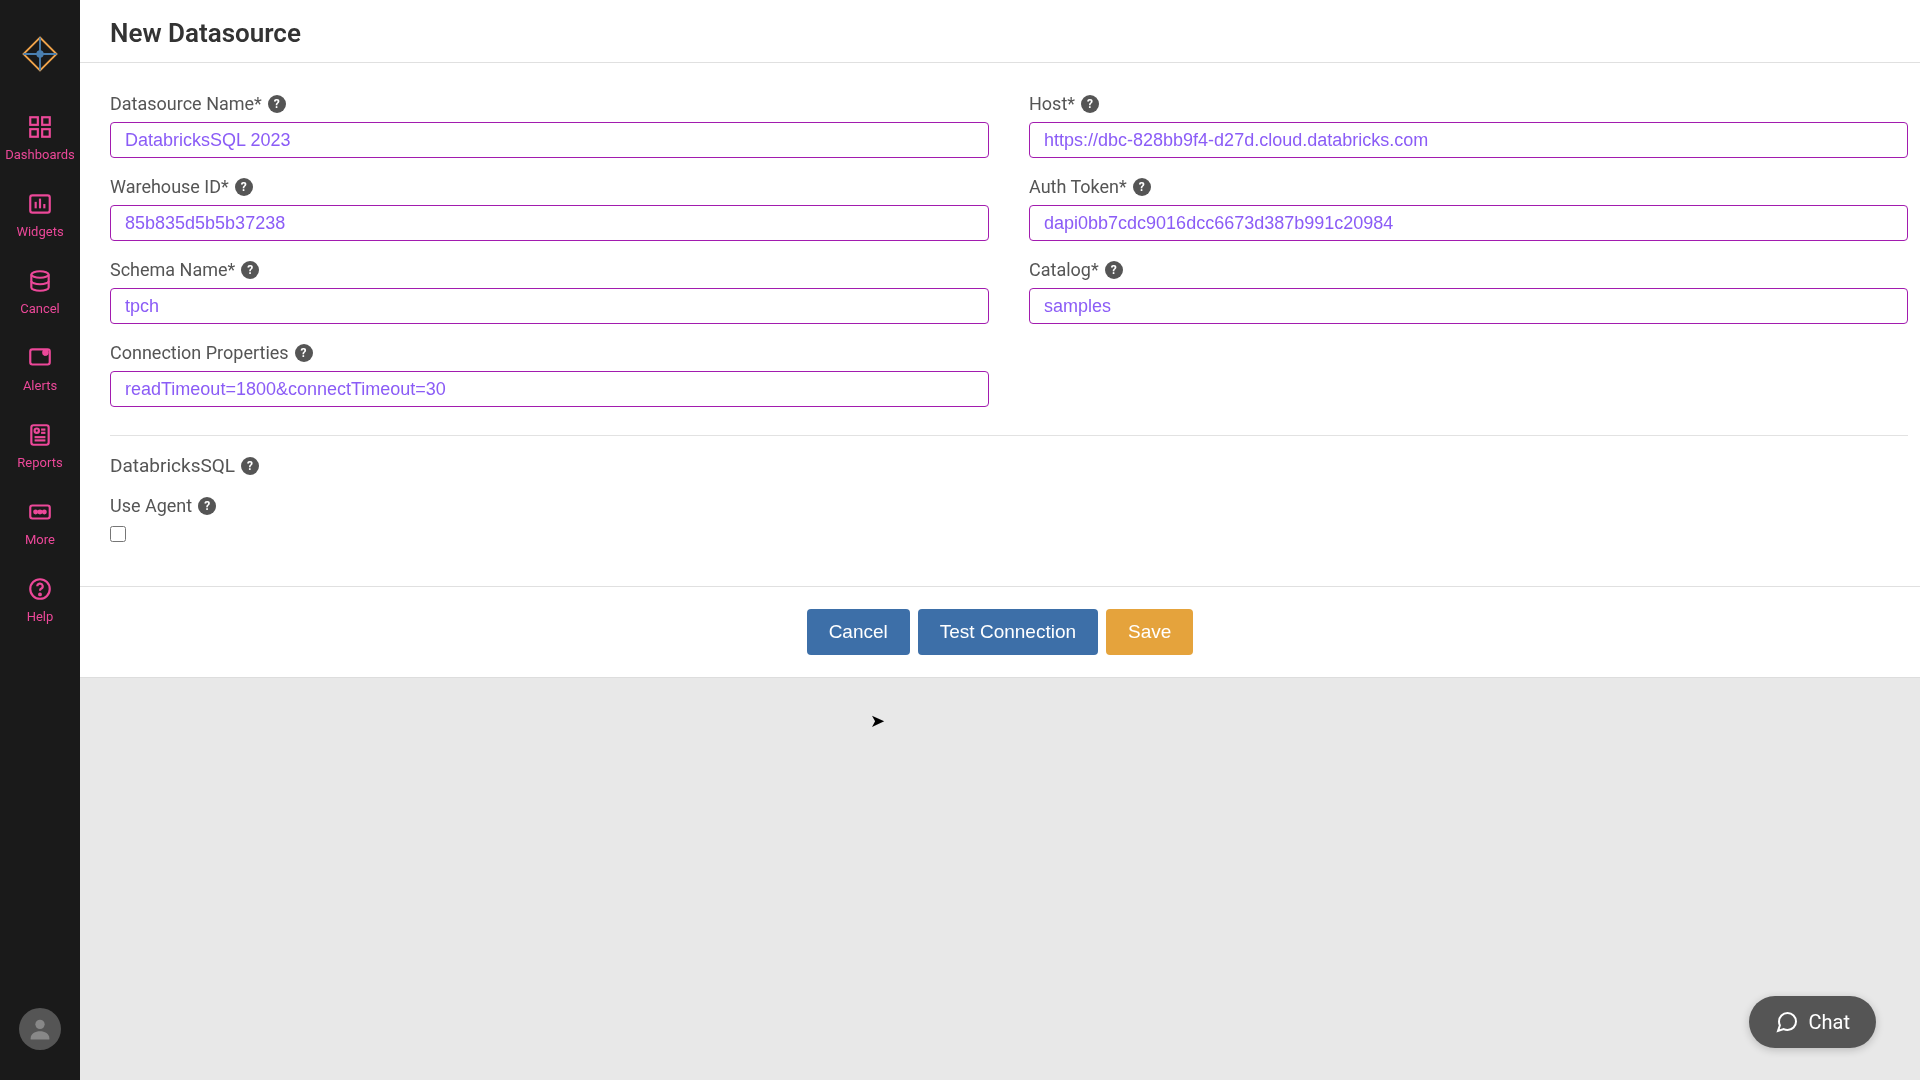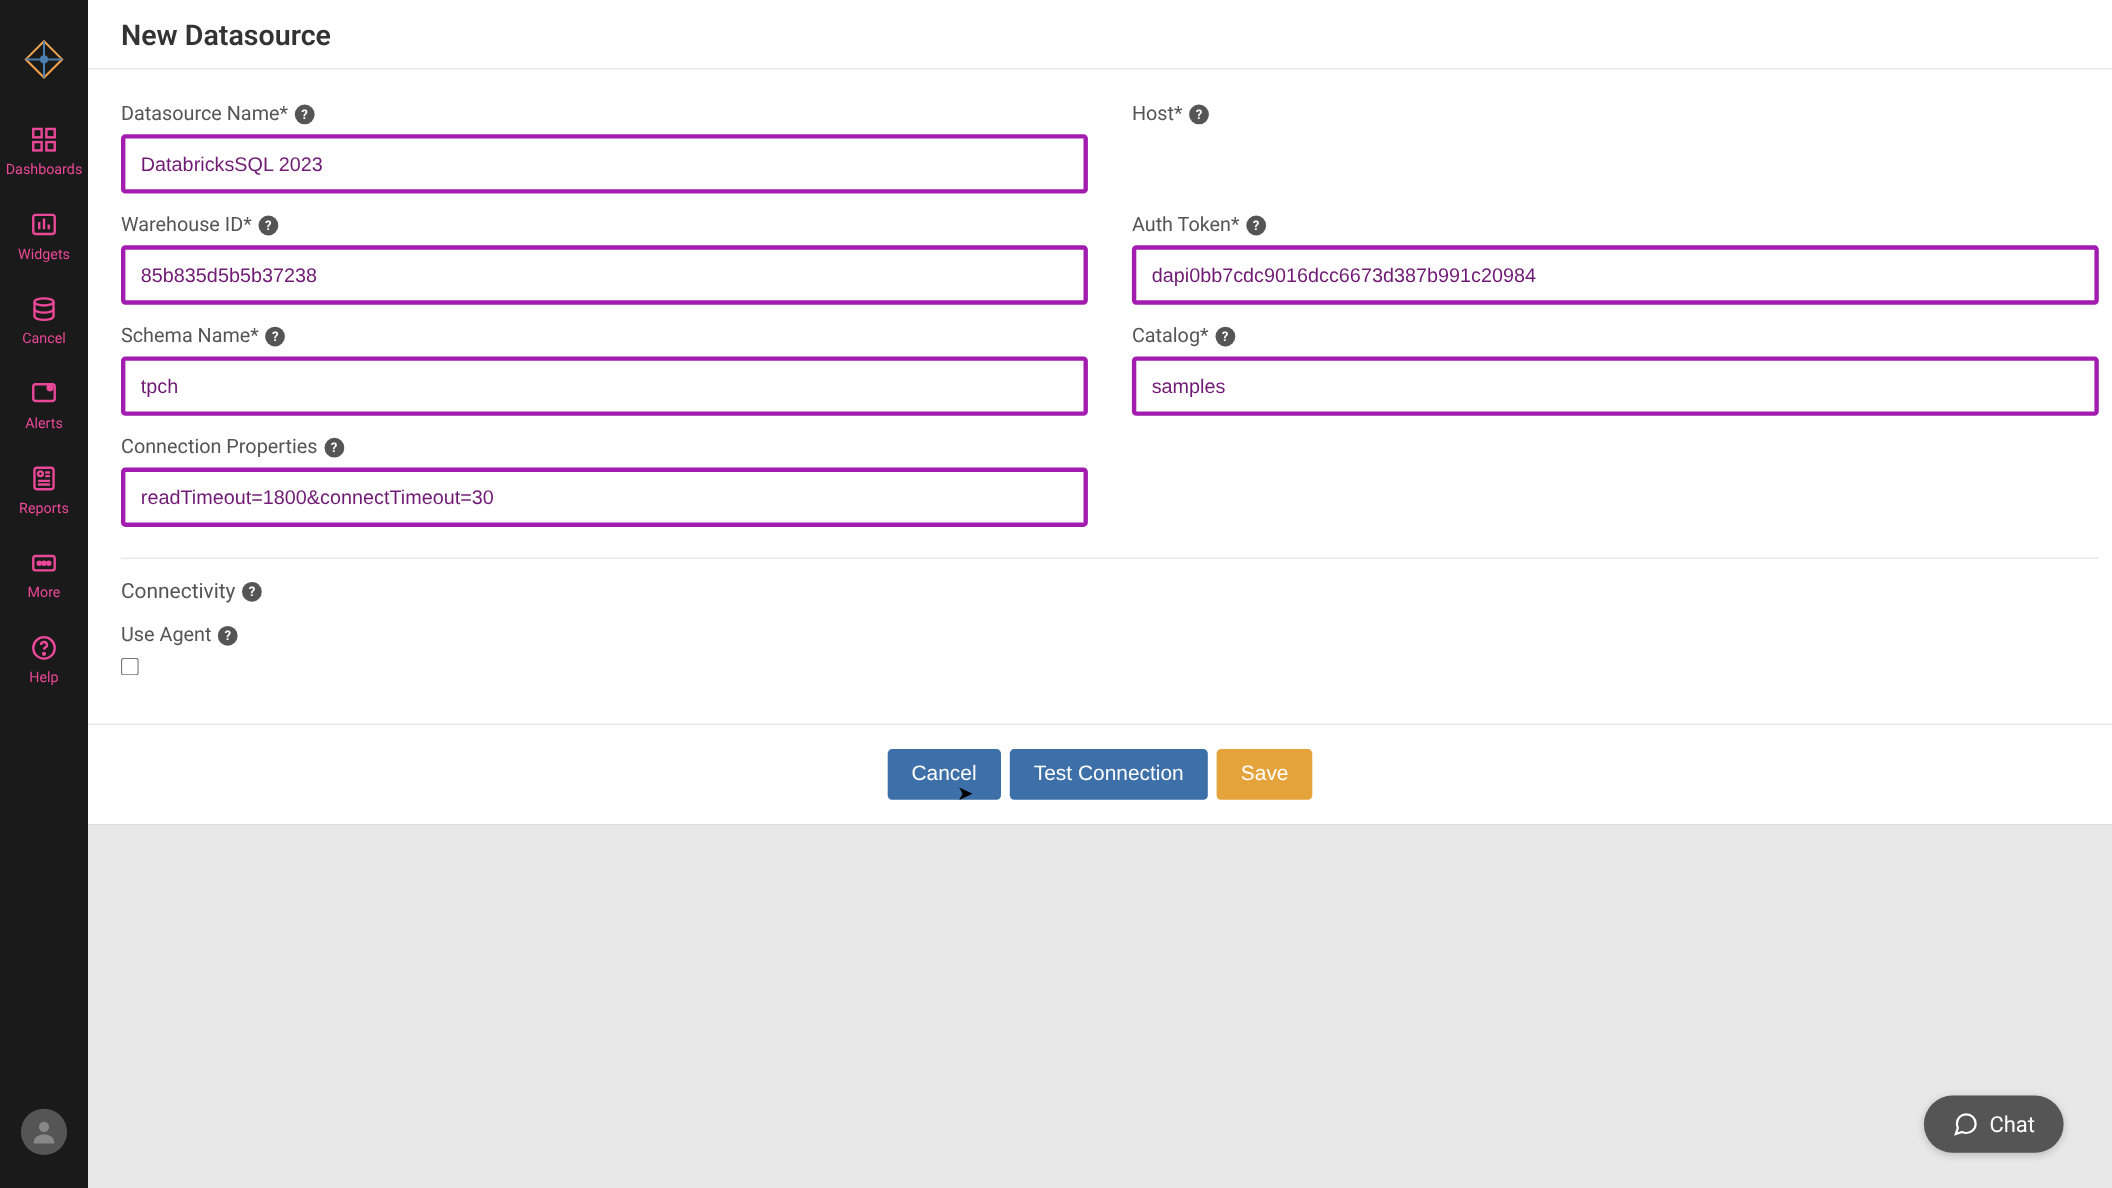--- a/index.html
+++ b/index.html
@@ -23,21 +23,21 @@
 .page-title { font-size: 26px; font-weight: 600; color: #333; }
 
 .form-body { background:#fff; padding: 30px 12px 40px 30px; border-top: 1px solid #e0e0e0; }
 .form-row { display: flex; gap: 40px; margin-bottom: 18px; }
 .form-col { flex: 1; }
 .form-col.full { flex: 0 0 calc(50% - 20px); }
 
 .field-label { font-size: 18px; color: #555; margin-bottom: 8px; display:flex; align-items:center; gap:6px; }
 .help-icon { display:inline-flex; width:18px; height:18px; border-radius:50%; background:#555; color:#fff; font-size:12px; font-weight:bold; align-items:center; justify-content:center; cursor:help; }
 
-.text-input { width: 100%; height: 54px; border: 4px solid #a21caf; border-radius: 4px; padding: 0 14px; font-size: 18px; color: #701a75; background:#fff; }
+.text-input { width: 100%; height: 36px; border: 1px solid #a21caf; border-radius: 4px; padding: 0 14px; font-size: 18px; color: #8b5cf6; background:#fff; }
 
 .section-divider { border-top:1px solid #e2e2e2; margin: 28px 0 18px 0; padding-top:18px; }
 .section-heading { font-size: 19px; color:#555; display:flex; align-items:center; gap:6px; }
 
 .checkbox-row { margin-top: 18px; }
 .checkbox-label { font-size: 18px; color:#555; display:flex; align-items:center; gap:6px; margin-bottom:10px; }
 .checkbox-input { width:16px; height:16px; }
 
 .footer-bar { background:#fff; border-top:1px solid #e0e0e0; padding: 22px 10px; display:flex; justify-content:center; gap:8px; }
 .btn { border:none; border-radius:4px; padding: 12px 22px; font-size:19px; cursor:pointer; color:#fff; }
@@ -174,20 +174,21 @@
               <span>Datasource Name*</span>
               <span class="help-icon">?</span>
             </div>
             <input class="text-input" type="text" value="DatabricksSQL 2023" style="">
           </div>
           <div class="form-col">
             <div class="field-label">
               <span>Host*</span>
               <span class="help-icon">?</span>
             </div>
+            <input class="text-input" type="text" value="https://dbc-828bb9f4-d27d.cloud.databricks.com" style="">
           </div>
         </div>
 
         <div class="form-row">
           <div class="form-col">
             <div class="field-label">
               <span>Warehouse ID*</span>
               <span class="help-icon">?</span>
             </div>
             <input class="text-input" type="text" value="85b835d5b5b37238" style="">
@@ -223,21 +224,21 @@
             <div class="field-label">
               <span>Connection Properties</span>
               <span class="help-icon">?</span>
             </div>
             <input class="text-input" type="text" value="readTimeout=1800&amp;connectTimeout=30" style="">
           </div>
         </div>
 
         <div class="section-divider">
           <div class="section-heading">
-            <span>Connectivity</span>
+            <span>DatabricksSQL</span>
             <span class="help-icon">?</span>
           </div>
         </div>
 
         <div class="checkbox-row">
           <div class="checkbox-label">
             <span>Use Agent</span>
             <span class="help-icon">?</span>
           </div>
           <input type="checkbox" class="checkbox-input" style="">

